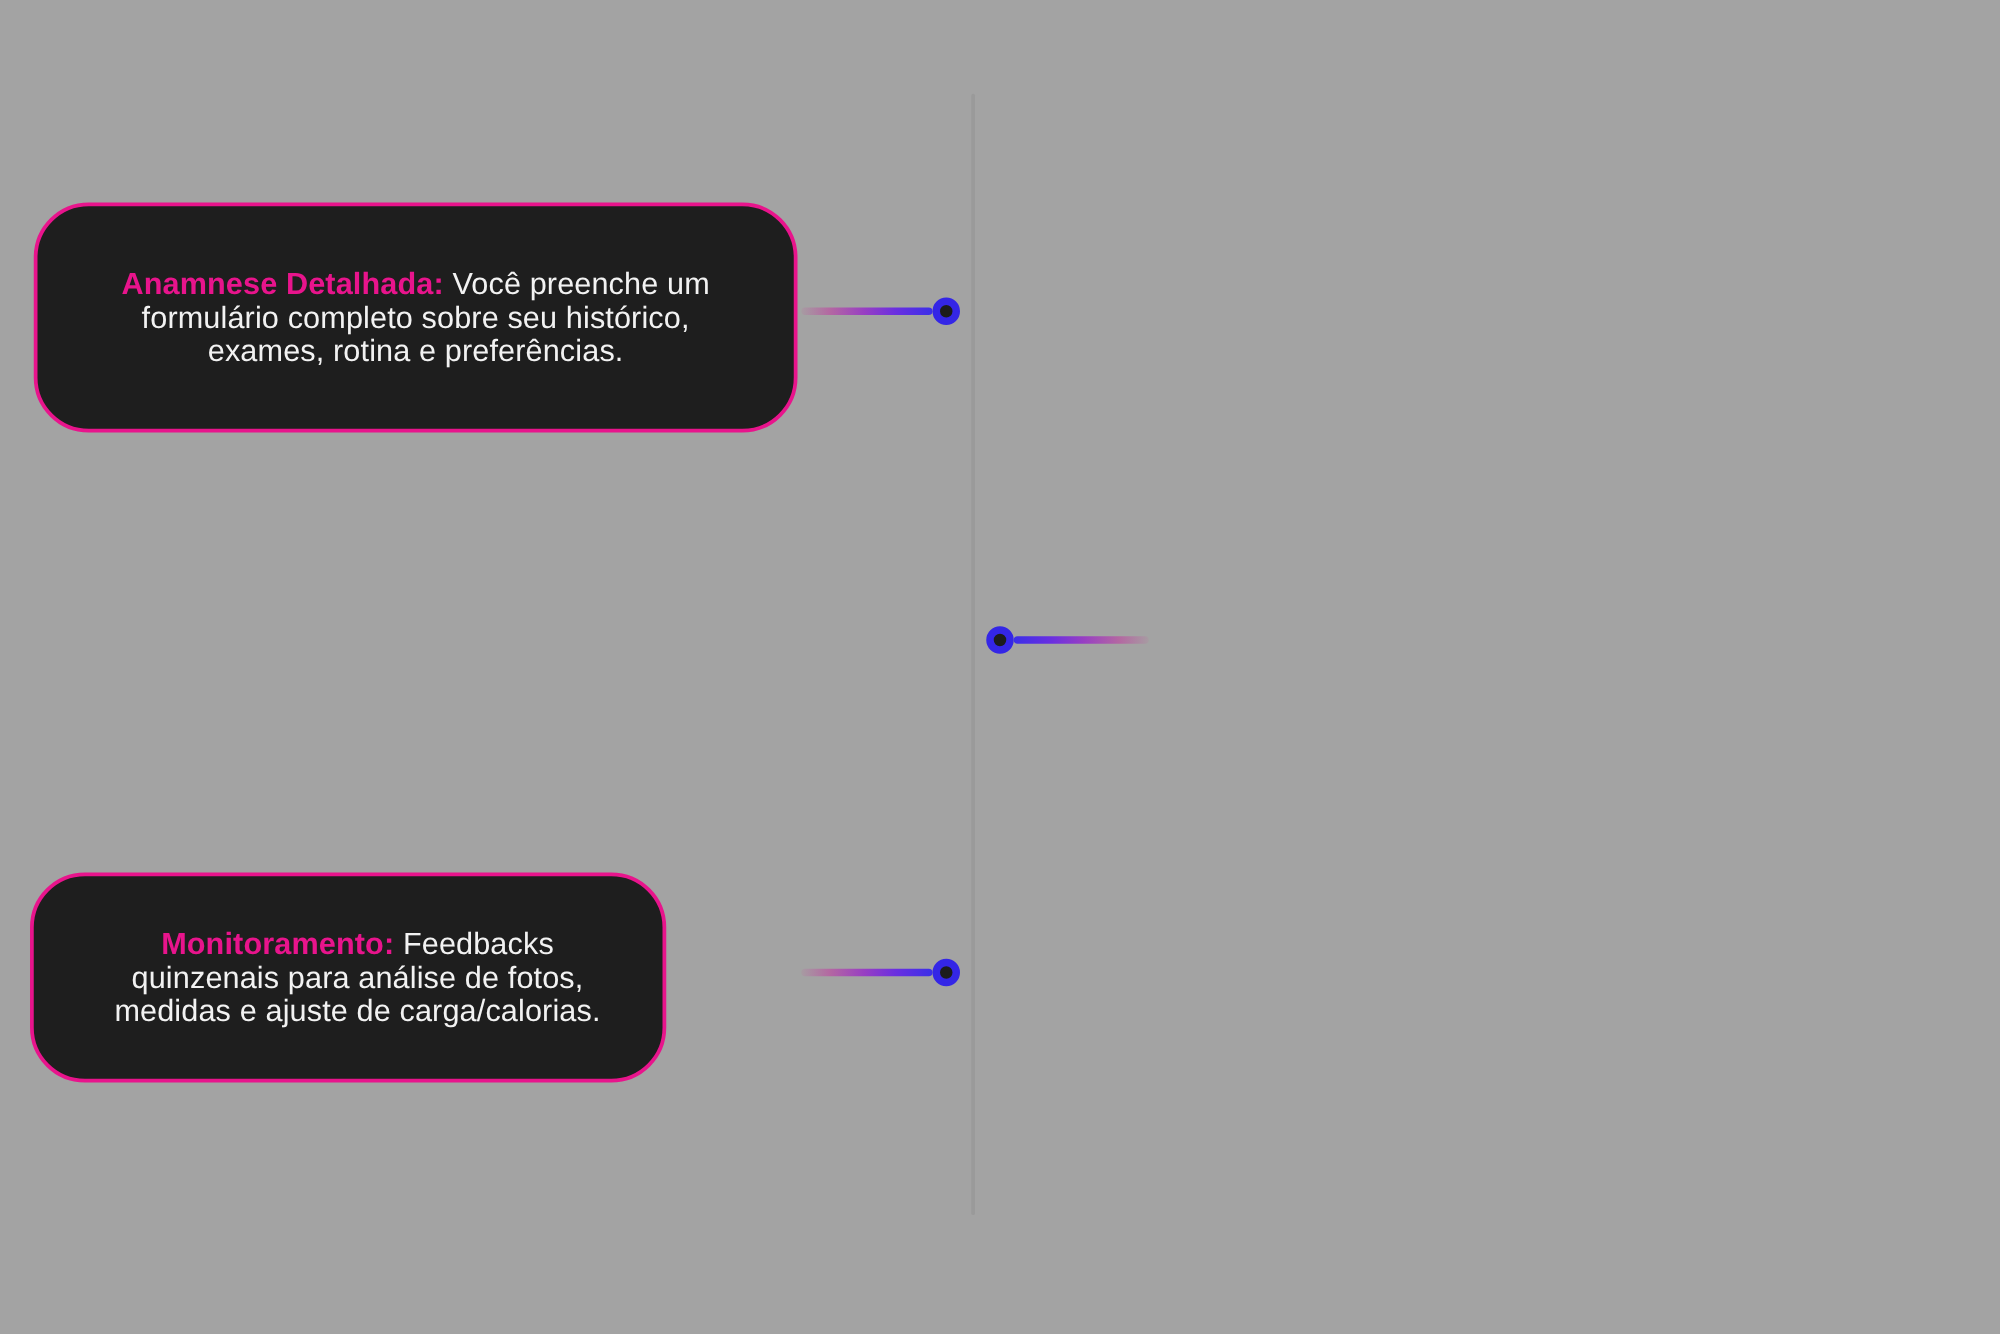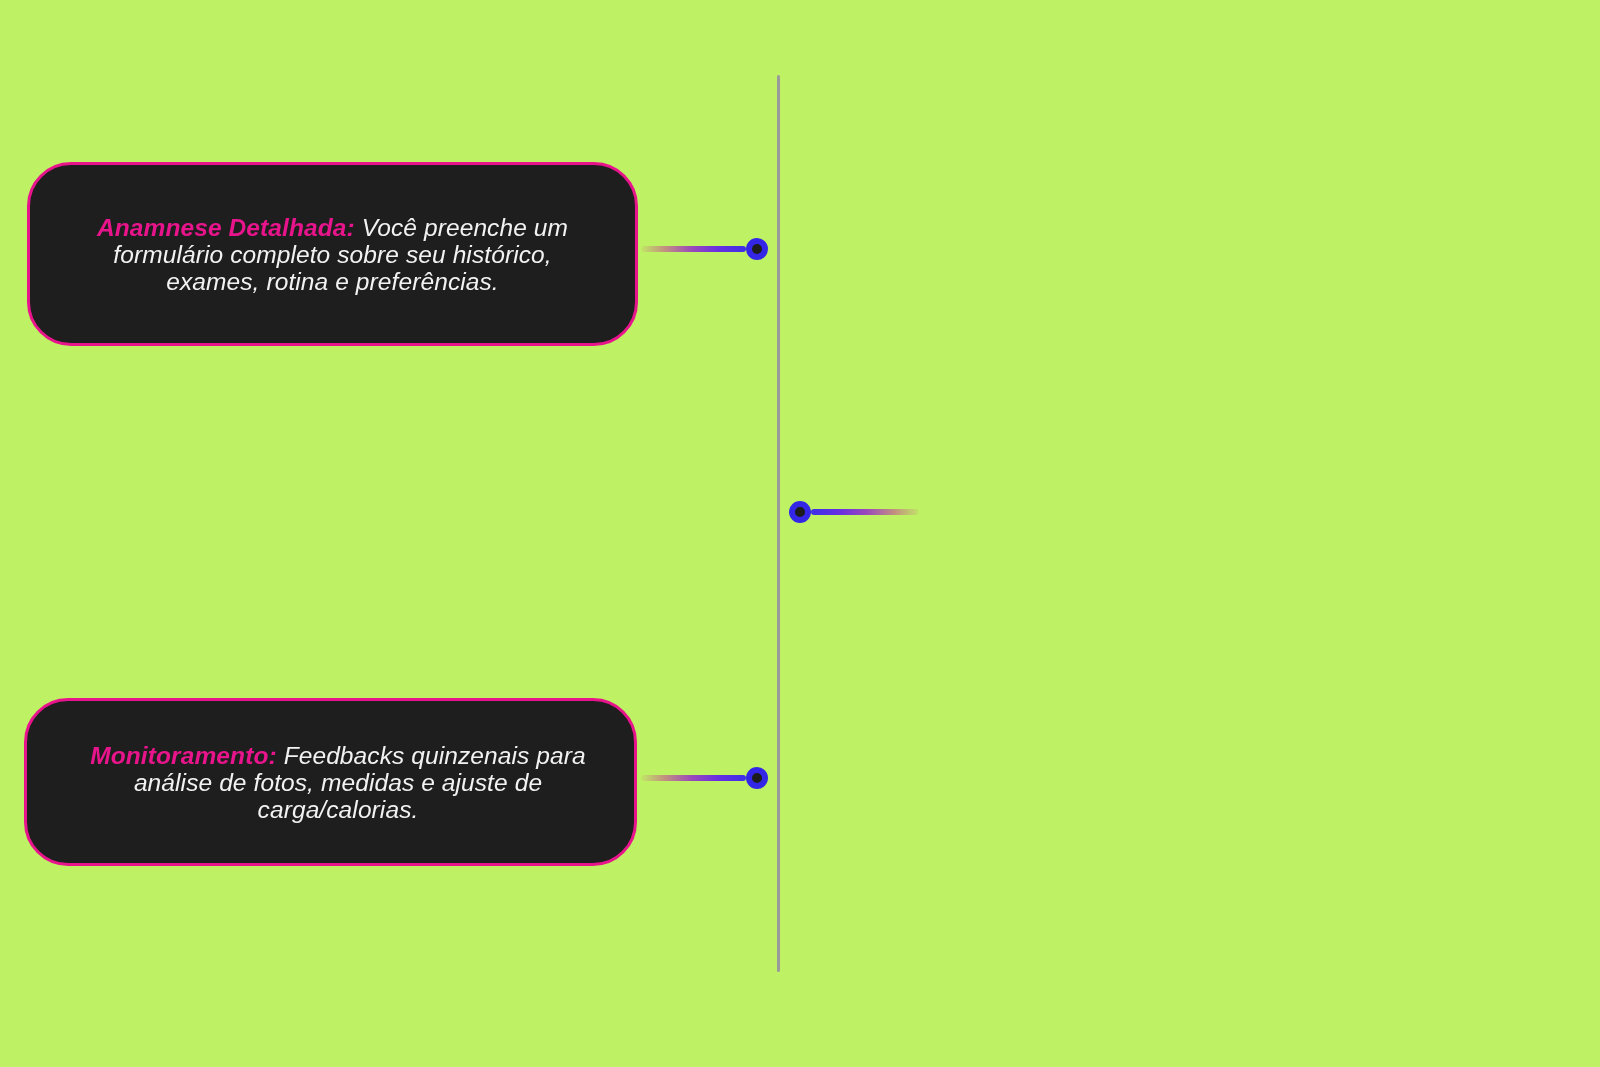--- a/index.html
+++ b/index.html
@@ -14,22 +14,21 @@
   body {
     background: #1c1c1c;
     font-family: "Liberation Sans", sans-serif;
     -webkit-font-smoothing: antialiased;
   }
 
   #stage {
     position: relative;
     width: 1600px;
     height: 1067px;
-    background: #bef264;
-    font-style: italic;
+    background: #a3a3a3;
   }
 
   
   .timeline-axis {
     position: absolute;
     left: 777px;
     top: 75px;
     width: 3px;
     height: 897px;
     background: #9a9a9a;
@@ -58,21 +57,21 @@
   }
 
   .step-card-title {
     color: #e8148c;
     font-weight: 700;
   }
 
   
   #card-anamnese   { left: 27px;  top: 162px; width: 611px; height: 184px; }
   #card-entrega    { left: 936px; top: 427px; width: 639px; height: 171px; }
-  #card-monitoramento { left: 24px; top: 698px; width: 613px; height: 168px; padding-left: 15px; }
+  #card-monitoramento { left: 24px; top: 698px; width: 509px; height: 168px; padding-left: 15px; }
 
   #card-entrega .step-card-text { padding: 0 40px; }
   #card-monitoramento .step-card-text { padding: 0 44px; }
 
   
   .connector {
     position: absolute;
     height: 22px;
     display: flex;
     align-items: center;

